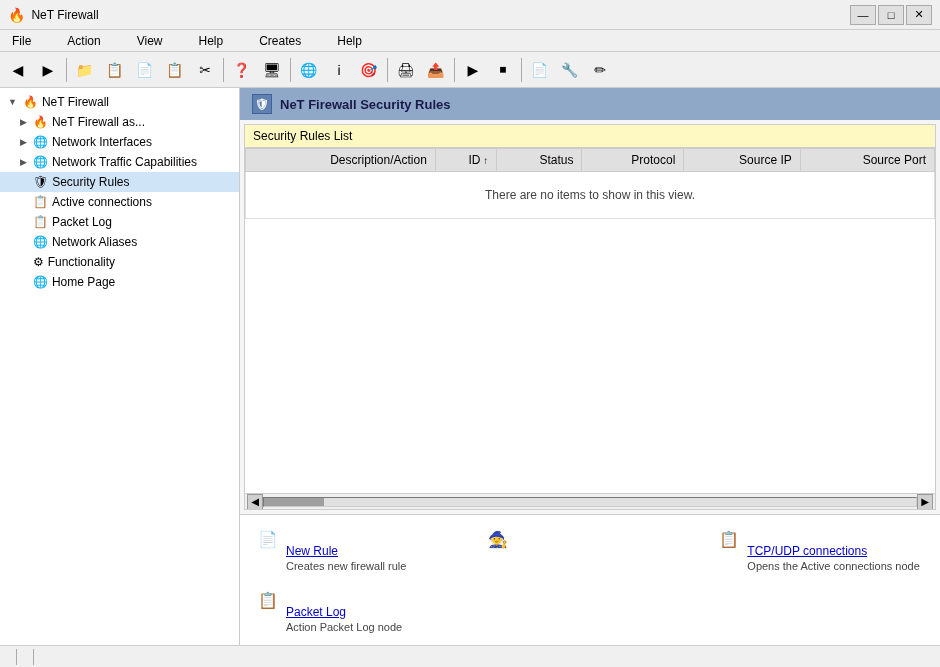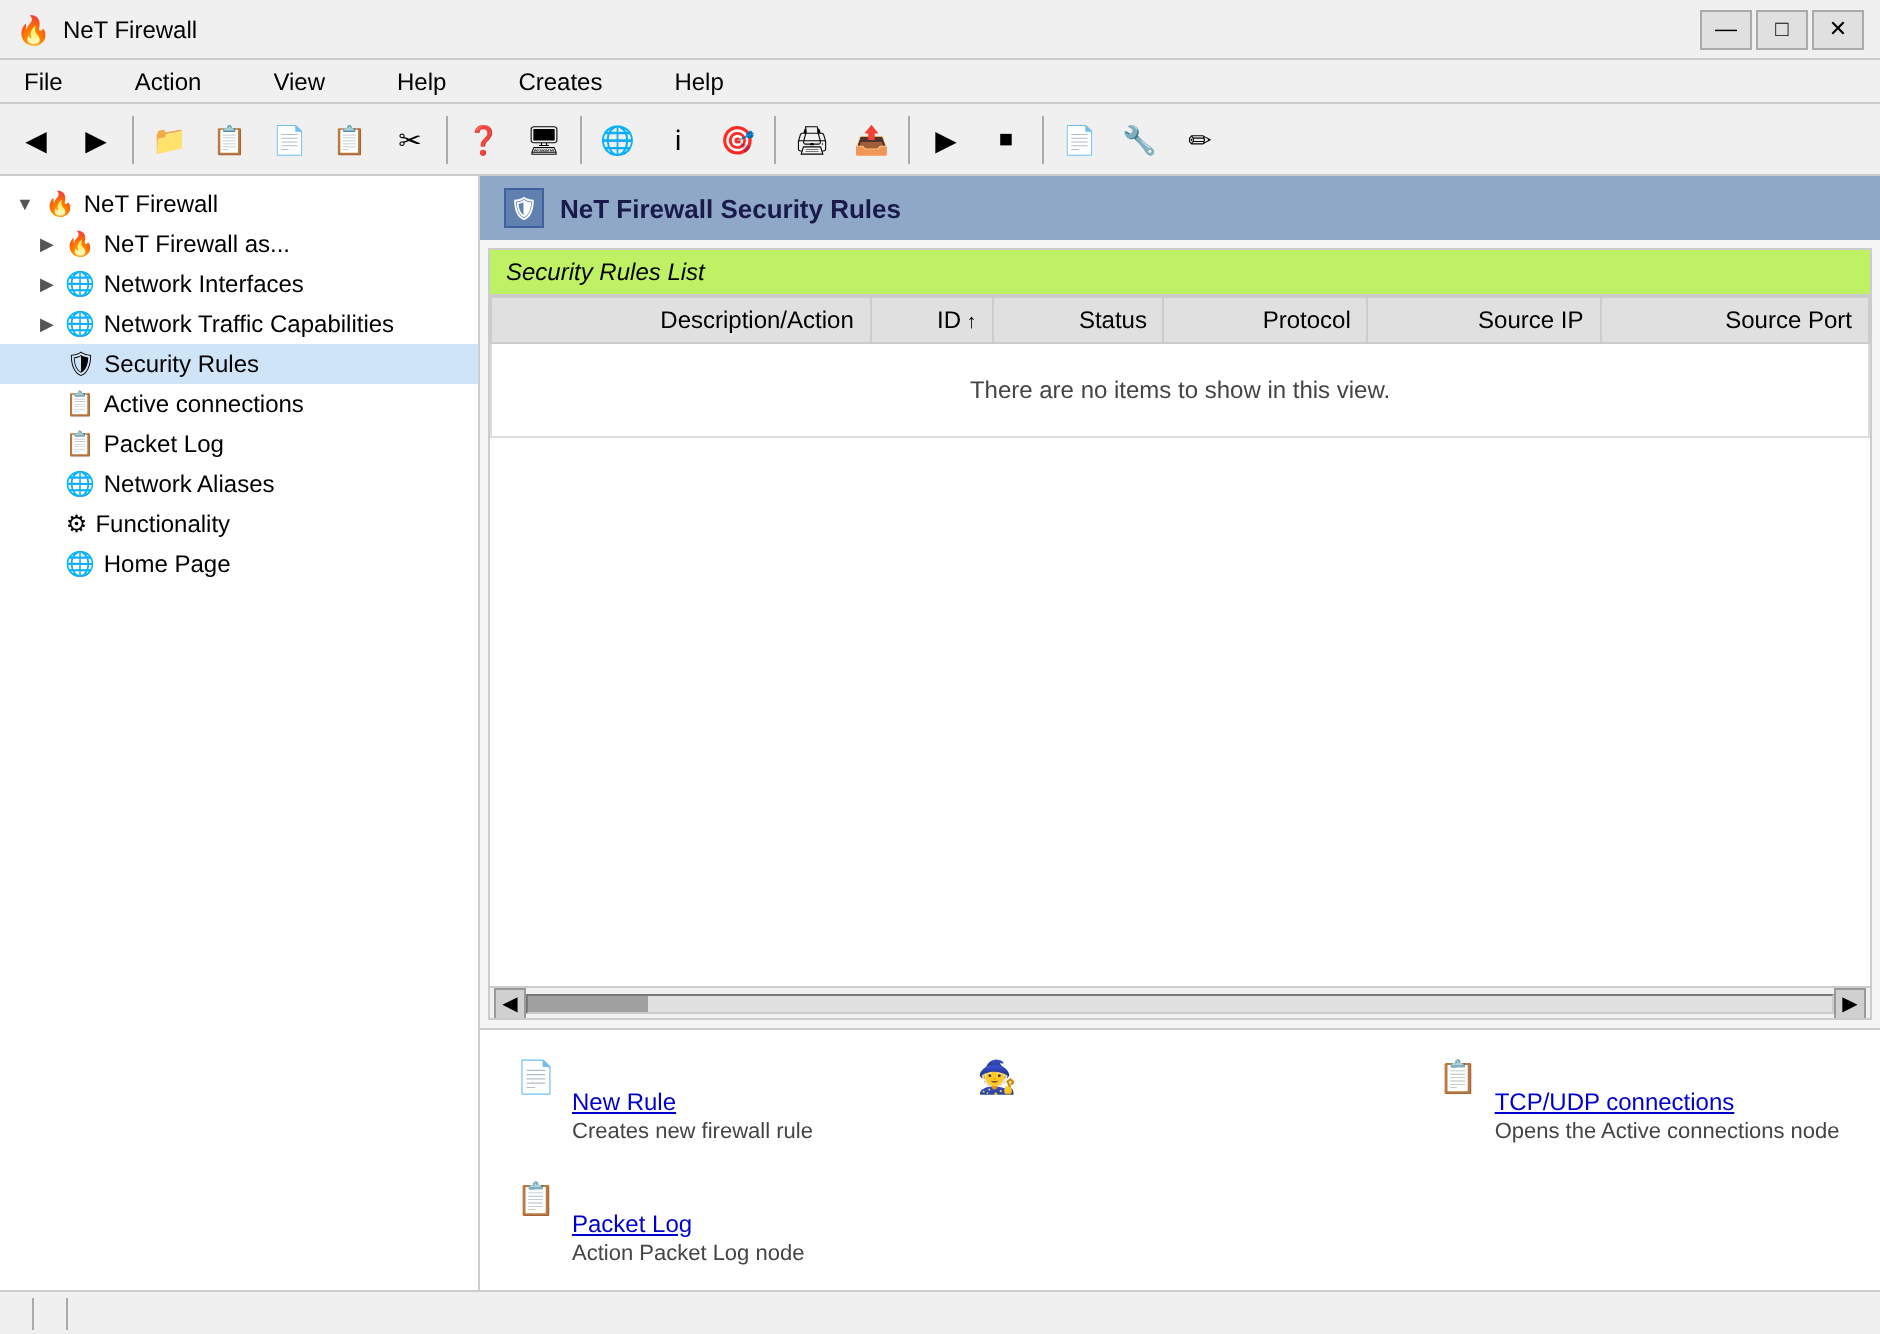--- a/index.html
+++ b/index.html
@@ -144,25 +144,24 @@
     .rules-section {
       background: white;
       border: 1px solid #ccc;
       margin: 4px;
       flex: 1;
       display: flex;
       flex-direction: column;
       overflow: hidden;
     }
     .rules-section-header {
-      background: #bef264;
+      background: #fef9c3;
       padding: 4px 8px;
       font-size: 12px;
       border-bottom: 1px solid #ccc;
-      font-style: italic;
     }
 
     
     .rules-table {
       width: 100%;
       border-collapse: collapse;
       font-size: 12px;
     }
     .rules-table th {
       background: #e0e0e0;

